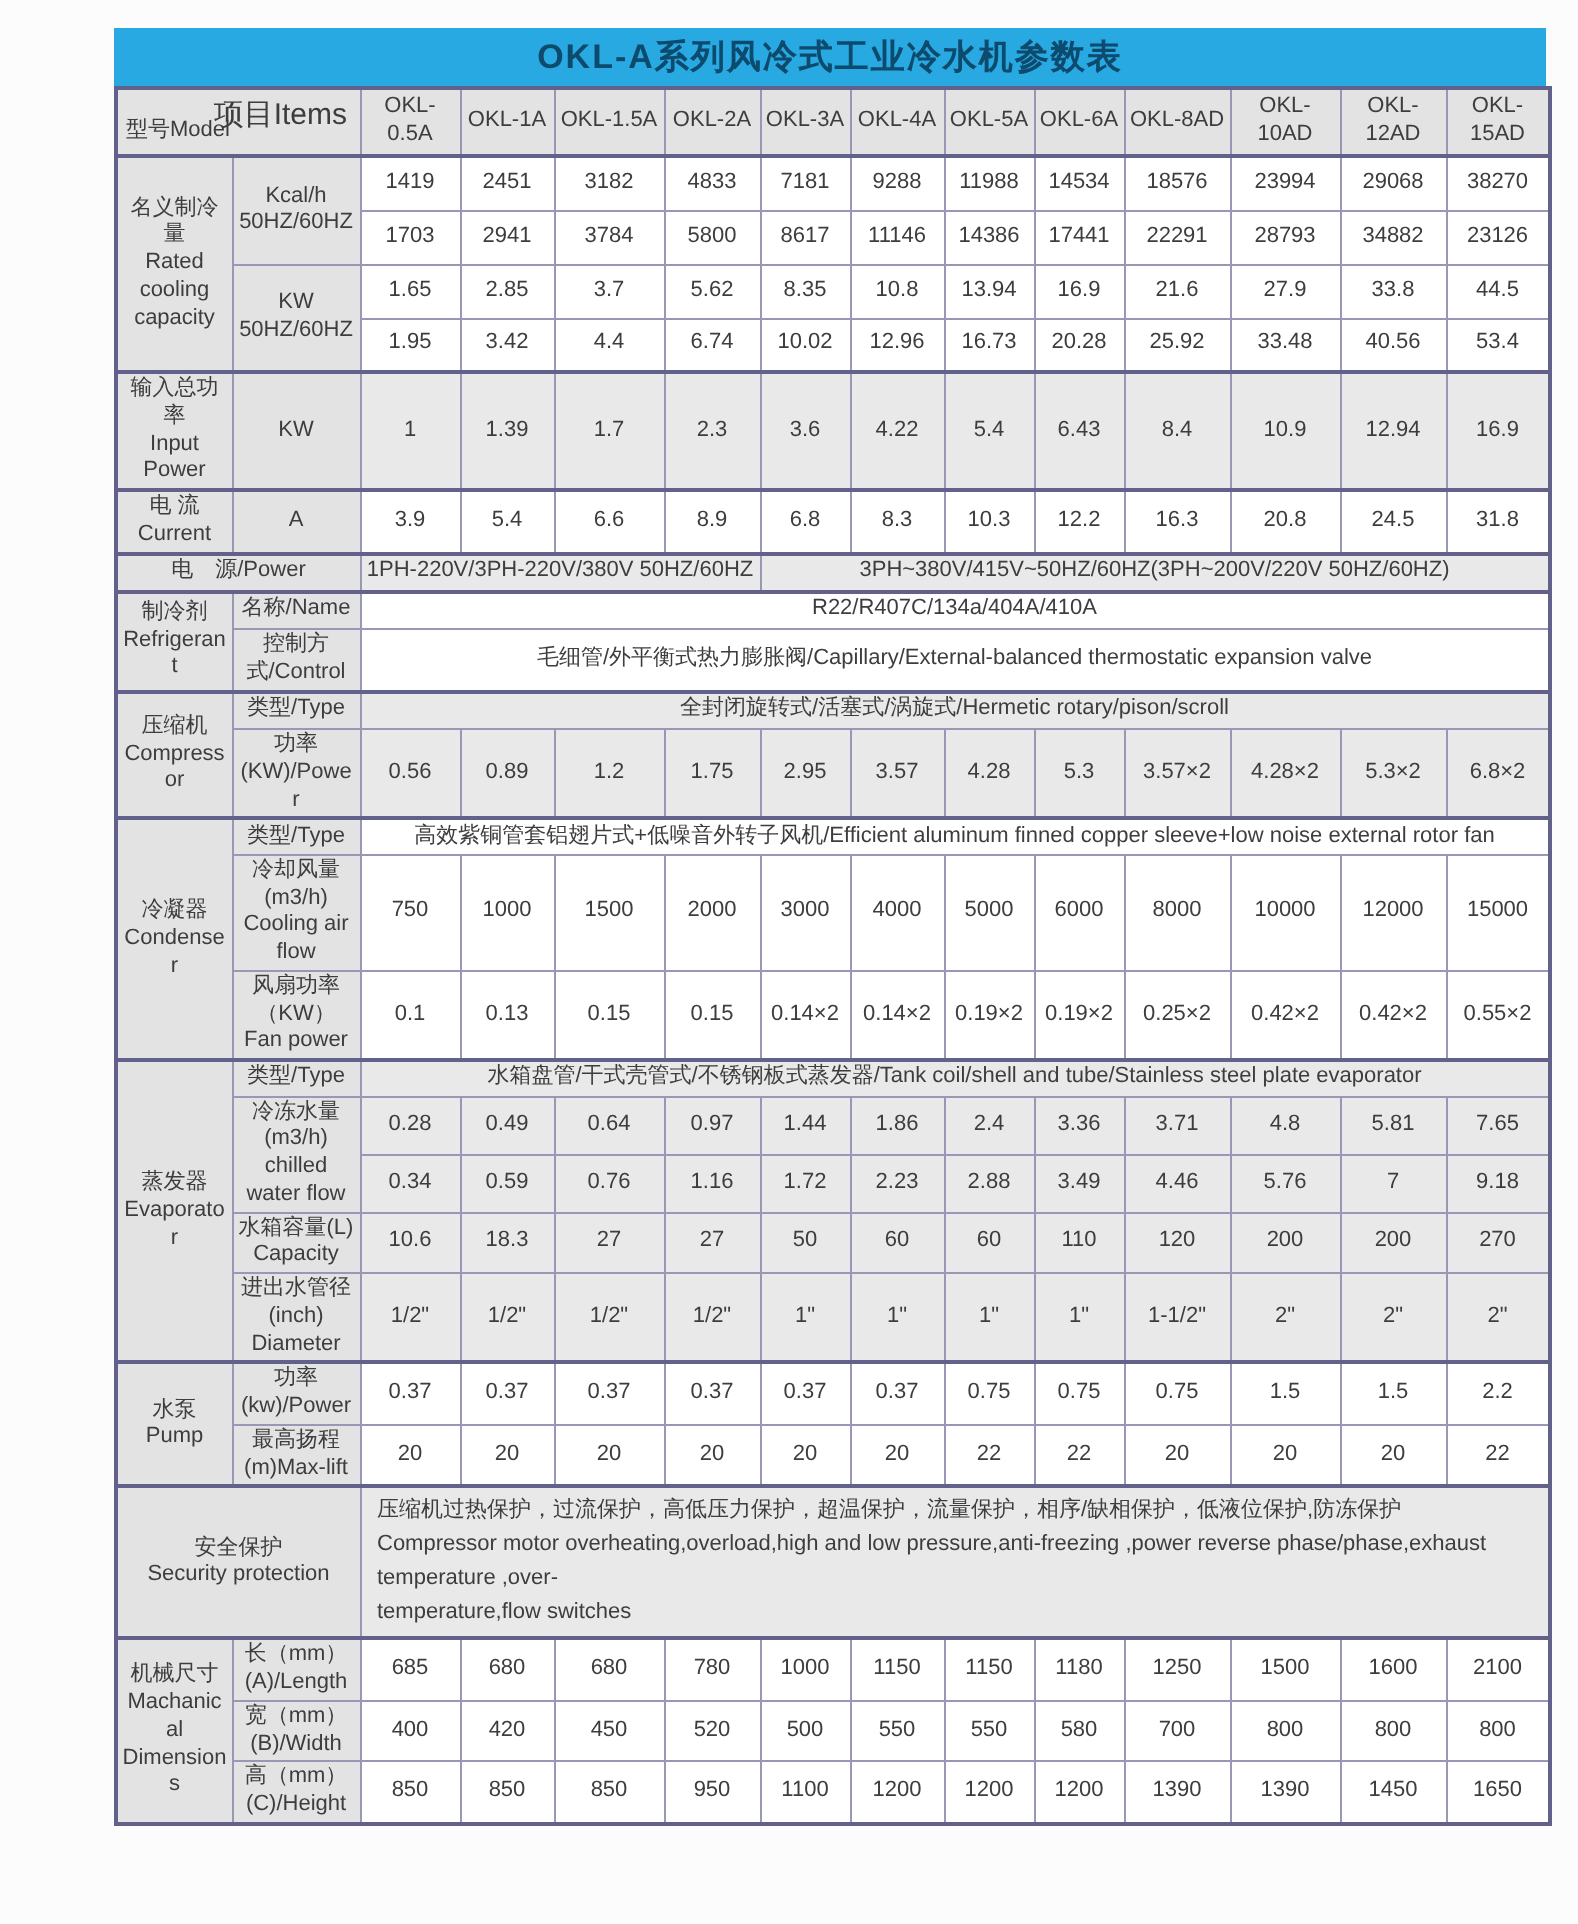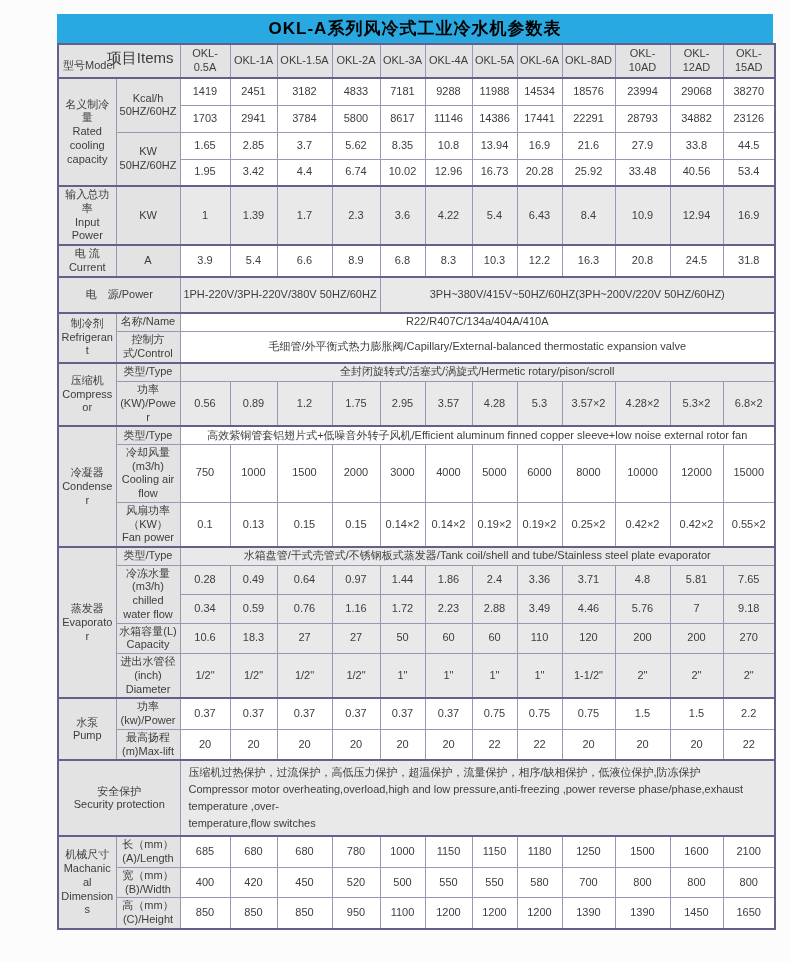--- a/index.html
+++ b/index.html
@@ -15,21 +15,21 @@
 
   
   .header{display:flex;align-items:flex-start;gap:10px;padding:12px 0 0 24px;}
   .logo{width:52px;height:50px;flex:0 0 auto;margin-top:2px;}
   .titles .zh{font-size:26px;font-weight:bold;color:#3b3b3b;letter-spacing:1px;line-height:1.15;}
   .titles .en{font-size:16px;color:#3b3b3b;margin-top:3px;}
 
   
   .tbl-wrap{margin:14px 0 0 57px;width:716px;}
   .tbl-bar{
-    height:29px;background:#29a9e1;color:#000000;
+    height:29px;background:#29a9e1;color:#0c4a6e;
     font-size:17px;font-weight:bold;letter-spacing:1px;
     display:flex;align-items:center;justify-content:center;
   }
   table.spec{
     border-collapse:collapse;table-layout:fixed;width:716px;
     font-size:11px;border:2px solid #61618c;background:#fff;
   }
   table.spec td{
     border:1px solid #9898b6;
     text-align:center;vertical-align:middle;
@@ -182,21 +182,21 @@
             <td>8.9</td>
             <td>6.8</td>
             <td>8.3</td>
             <td>10.3</td>
             <td>12.2</td>
             <td>16.3</td>
             <td>20.8</td>
             <td>24.5</td>
             <td>31.8</td>
           </tr>
-          <tr class="shade gstart" style="height: 36px;">
+          <tr class="shade gstart" style="height: 19px;">
             <td class="lbl" colspan="2">电　源/Power</td>
             <td colspan="4">1PH-220V/3PH-220V/380V 50HZ/60HZ</td>
             <td colspan="8">3PH~380V/415V~50HZ/60HZ(3PH~200V/220V  50HZ/60HZ)</td>
           </tr>
           <tr class="gstart" style="height: 19px;">
             <td class="lbl" rowspan="2">制冷剂<br>Refrigerant</td>
             <td class="lbl">名称/Name</td>
             <td colspan="12">R22/R407C/134a/404A/410A</td>
           </tr>
           <tr style="height: 24px;">

